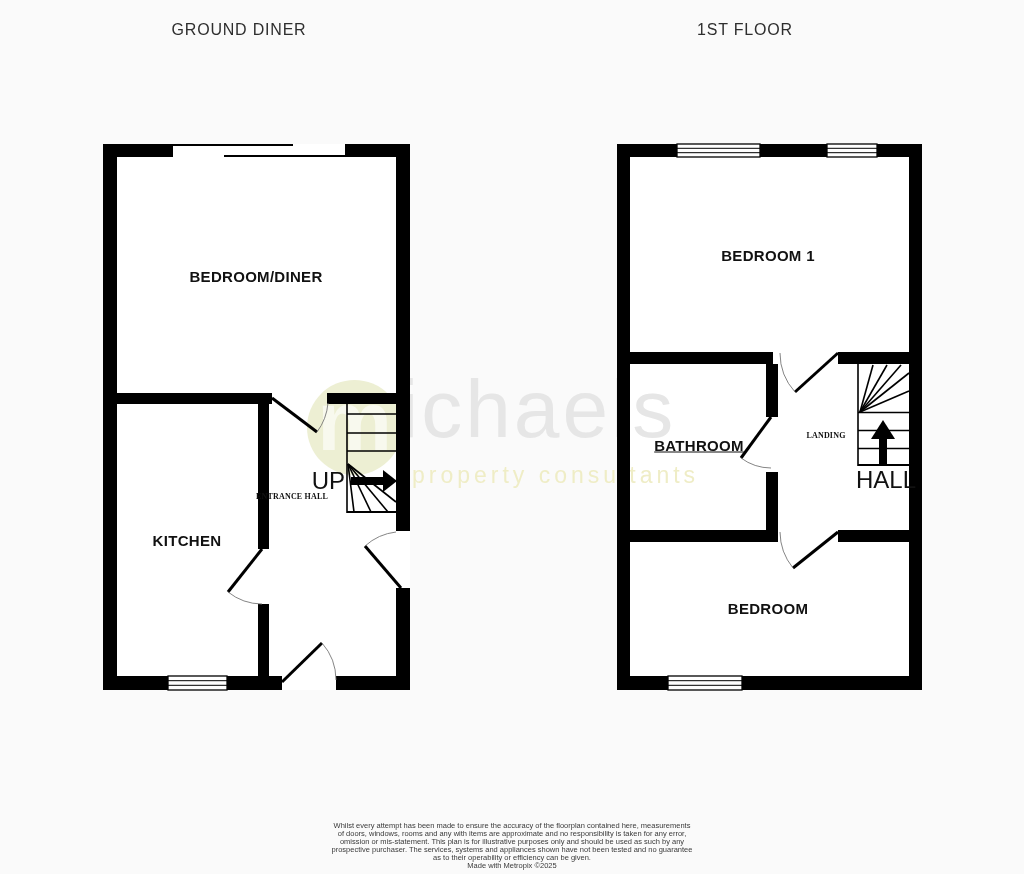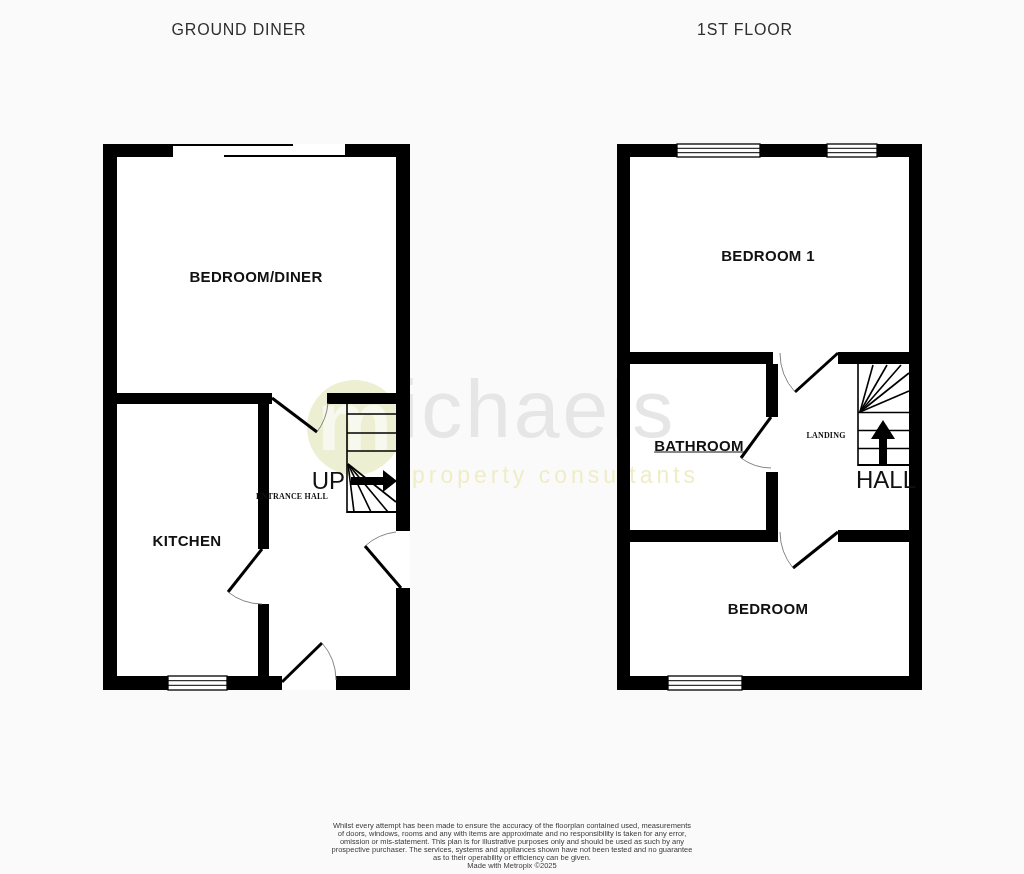--- a/index.html
+++ b/index.html
@@ -174,21 +174,21 @@
   <div class="label small-label" style="left:292px;top:496px;">ENTRANCE HALL</div>
   <div class="label stair-label" id="label-up" style="left:345px;top:481px;">UP</div>
 
   <div class="label room-label" style="left:768px;top:255px;">BEDROOM 1</div>
   <div class="label room-label" style="left:699px;top:445px;text-decoration:underline;">BATHROOM</div>
   <div class="label small-label" style="left:826px;top:435px;">LANDING</div>
   <div class="label stair-label" style="left:886px;top:480px;">HALL</div>
   <div class="label room-label" style="left:768px;top:608px;">BEDROOM</div>
 
   <div id="disclaimer">
-    <div>Whilst every attempt has been made to ensure the accuracy of the floorplan contained used, measurements</div>
+    <div>Whilst every attempt has been made to ensure the accuracy of the floorplan contained here, measurements</div>
     <div>of doors, windows, rooms and any with items are approximate and no responsibility is taken for any error,</div>
     <div>omission or mis-statement. This plan is for illustrative purposes only and should be used as such by any</div>
     <div>prospective purchaser. The services, systems and appliances shown have not been tested and no guarantee</div>
     <div>as to their operability or efficiency can be given.</div>
     <div>Made with Metropix ©2025</div>
   </div>
 
 </div>
 
 </body></html>

